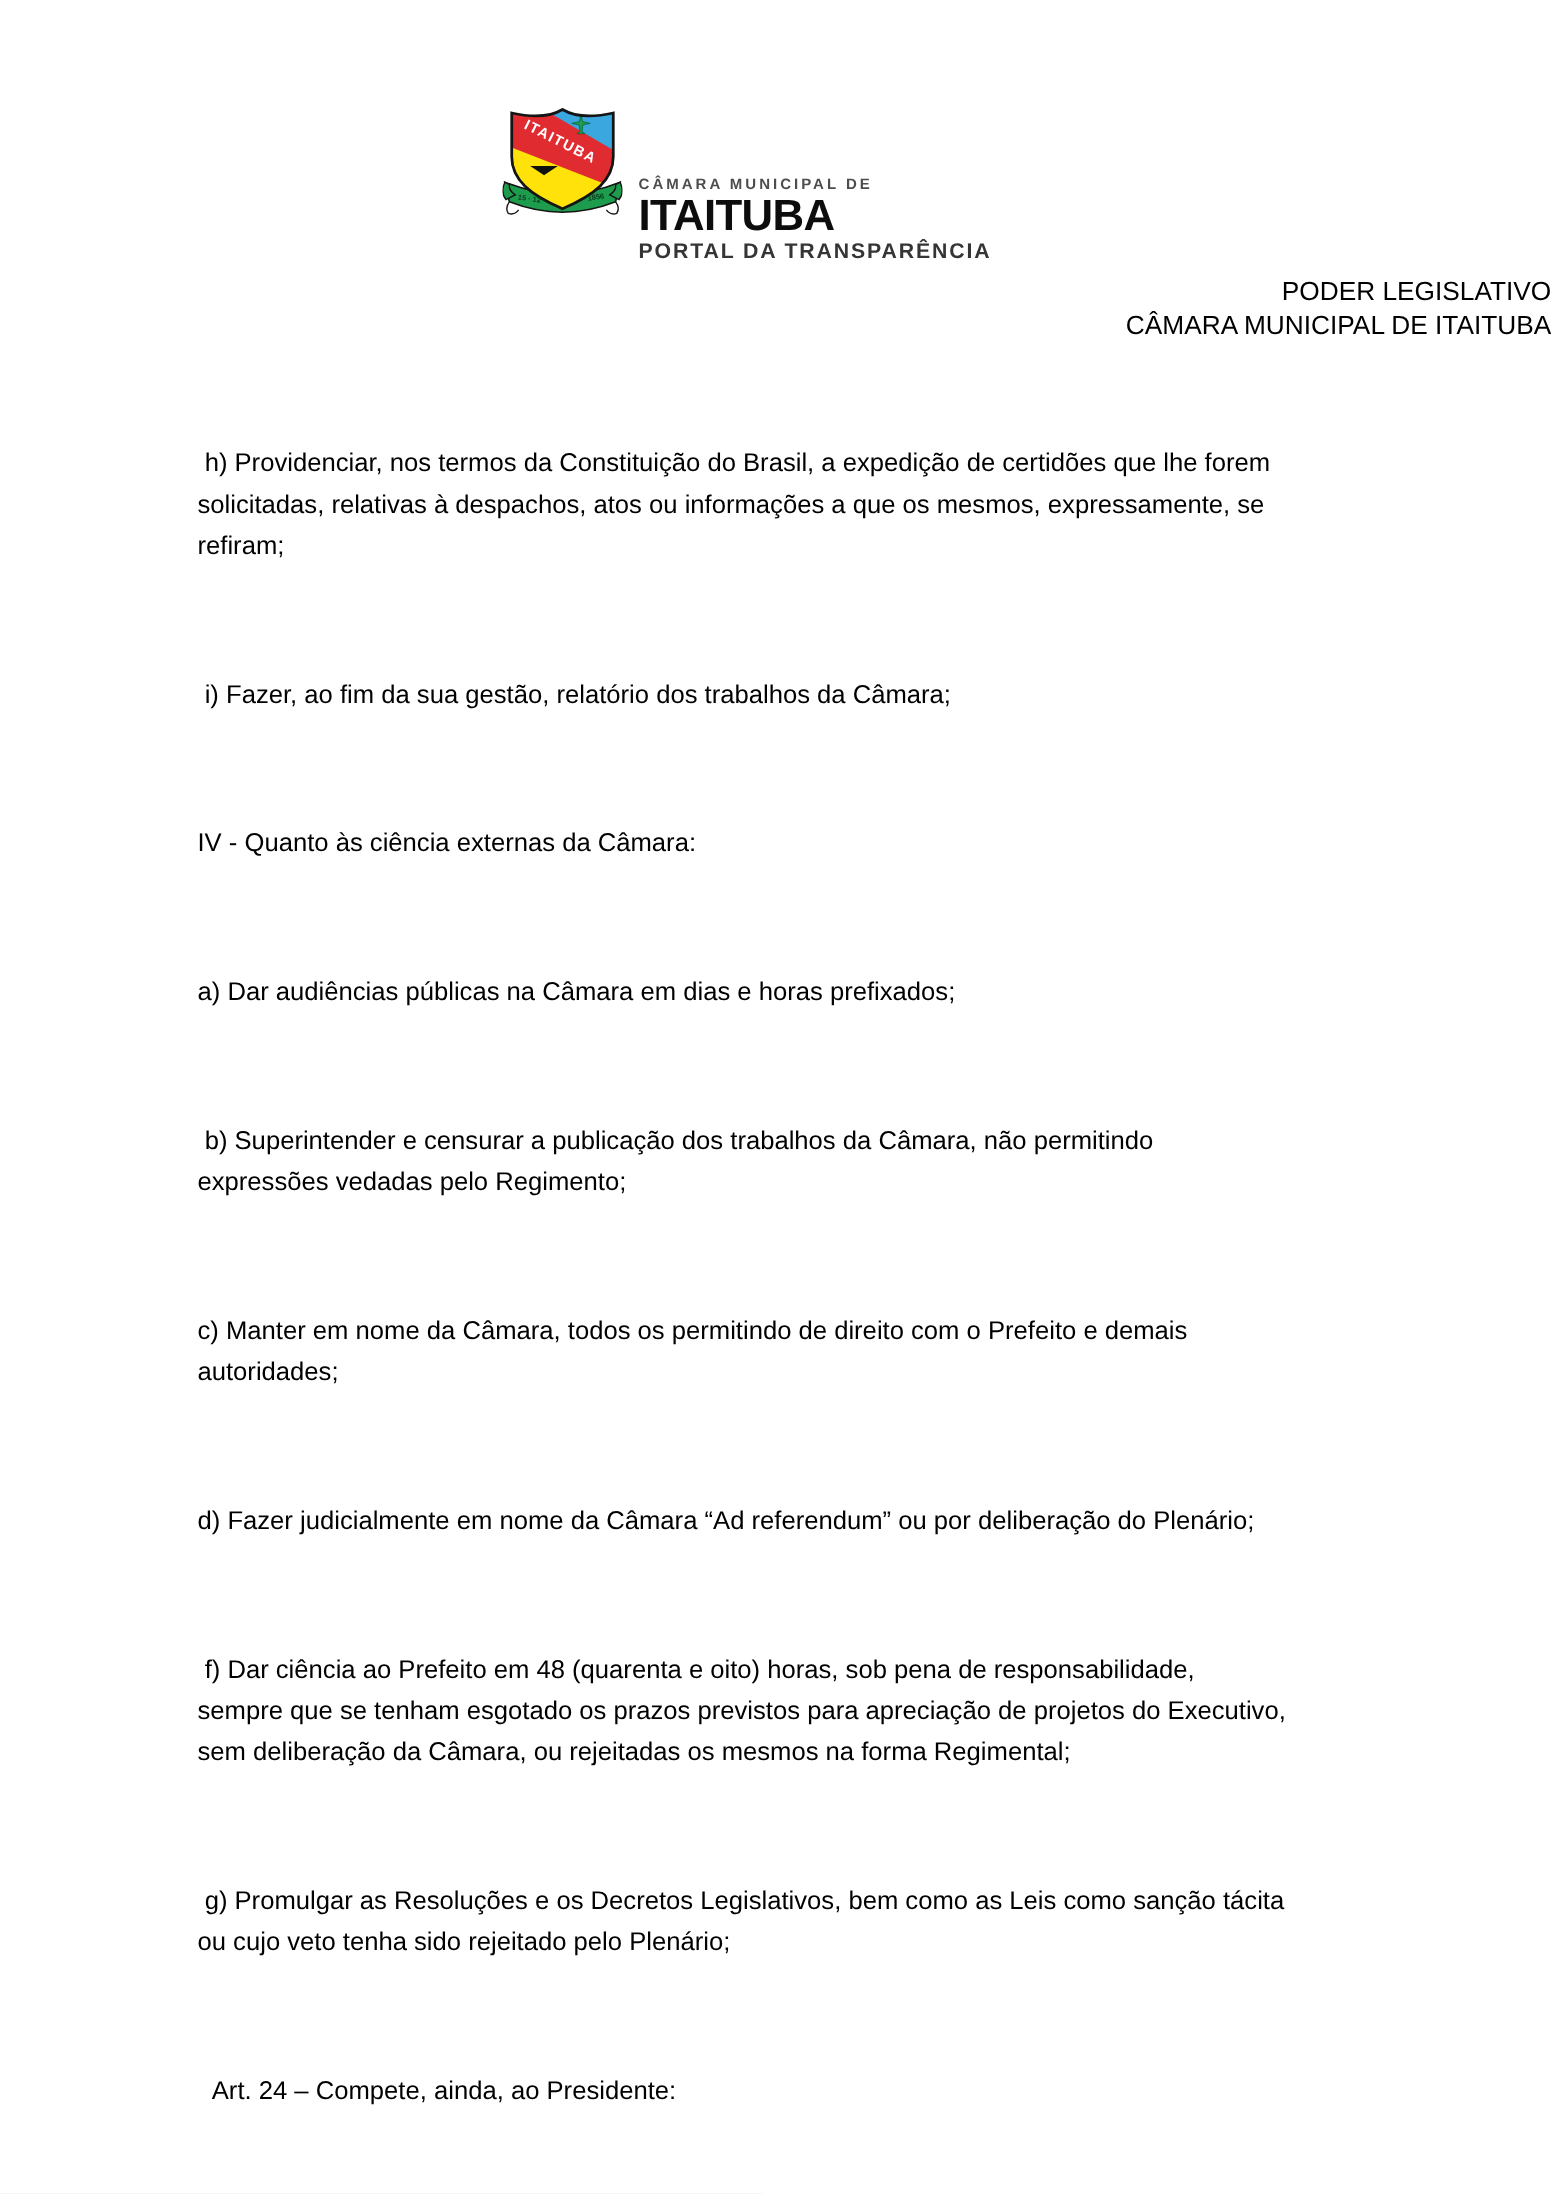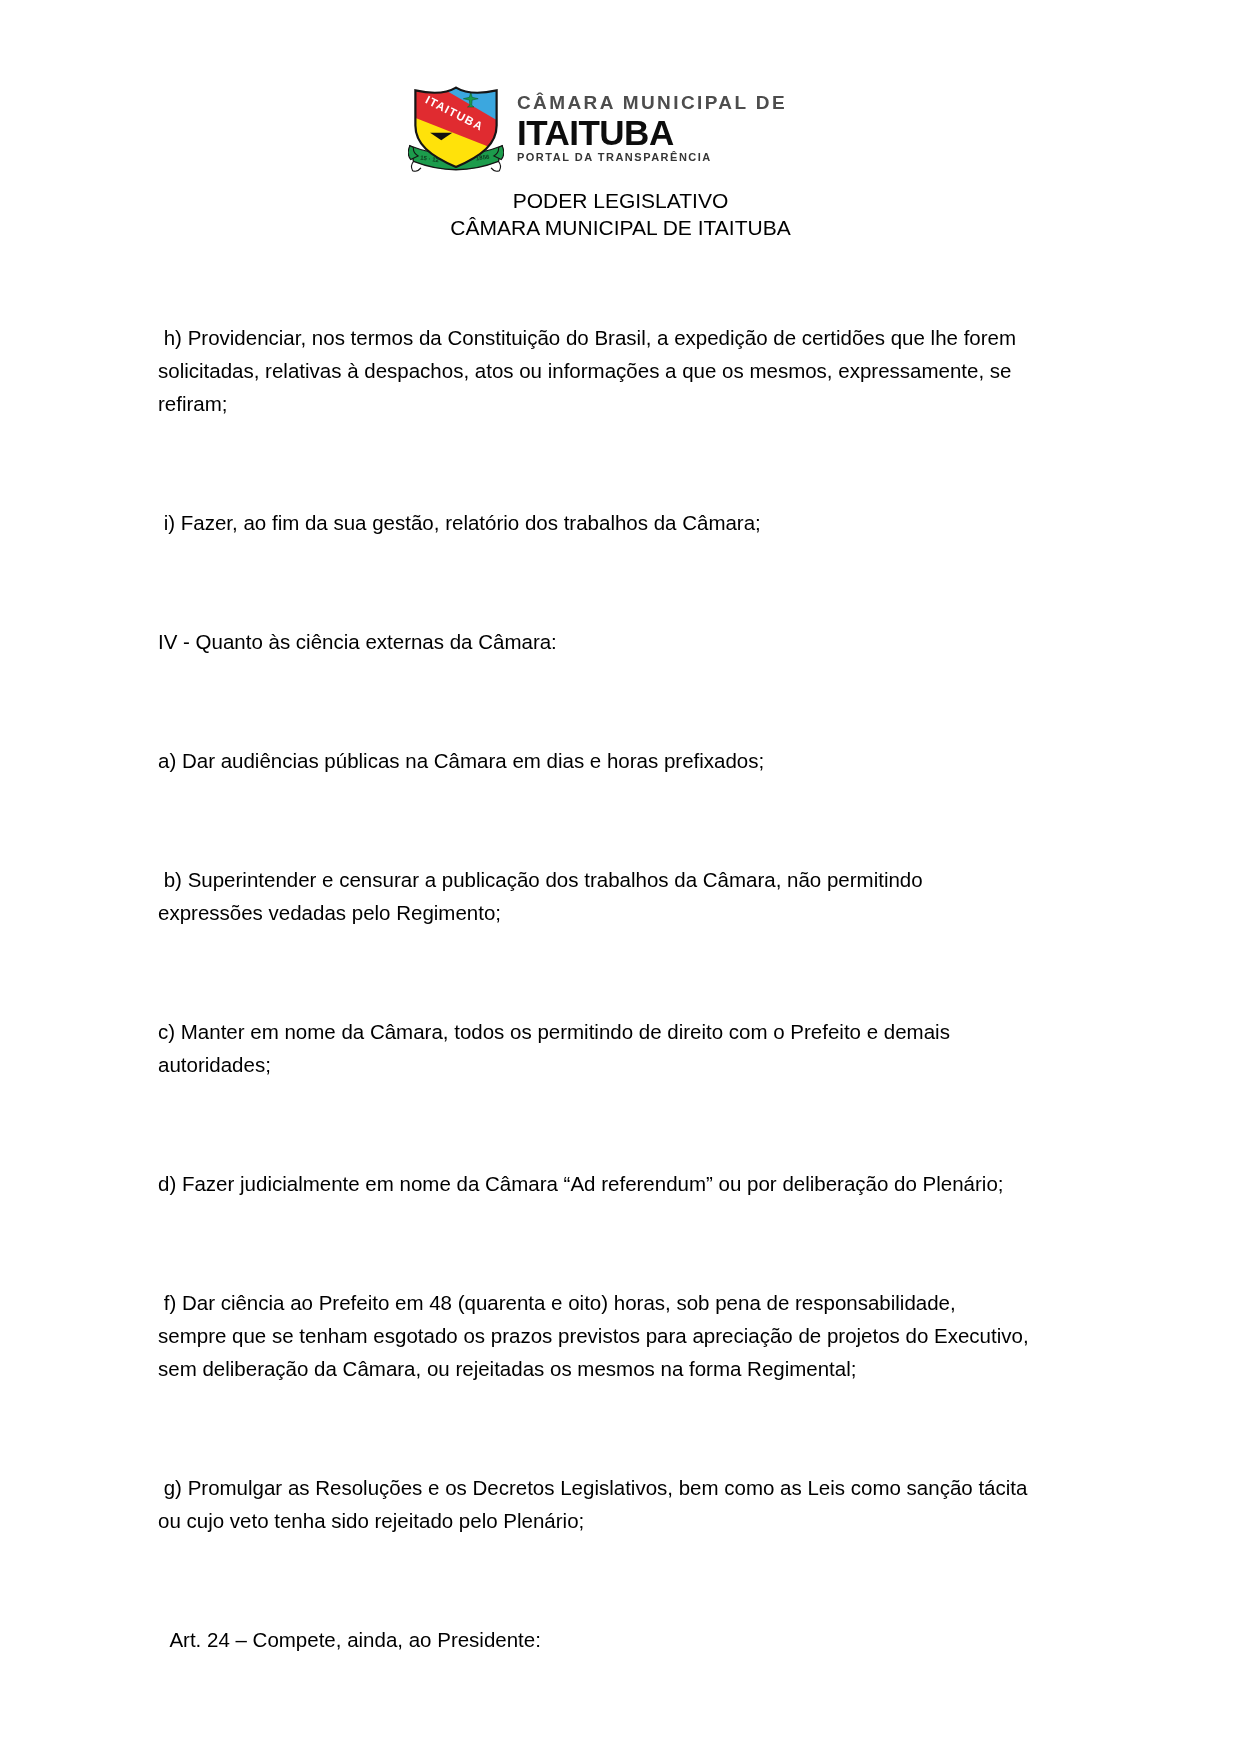--- a/index.html
+++ b/index.html
@@ -8,25 +8,25 @@
     background:#ffffff; overflow:hidden;
     font-family:"Liberation Sans", sans-serif; color:#000;
   }
   
   .logo-row {
     margin-top:84px; margin-right:46px;
     display:flex; justify-content:center; align-items:flex-start;
   }
   .crest { width:96px; height:94px; flex:0 0 auto; }
   .wordmark { margin-left:13px; padding-top:8px; }
-  .wm-top  { font-size:19px; letter-spacing:2.4px; color:#4d4d4d; white-space:nowrap; font-weight:bold; }
+  .wm-top  { font-size:12px; letter-spacing:2.4px; color:#4d4d4d; white-space:nowrap; font-weight:bold;margin-top:48px; }
   .wm-main { font-size:35px; font-weight:800; letter-spacing:-0.5px; color:#0d0d0d; line-height:1.06; white-space:nowrap; }
-  .wm-sub  { font-size:11px; letter-spacing:1.5px; color:#353535; white-space:nowrap; font-weight:bold; }
+  .wm-sub  { font-size:17px; letter-spacing:1.5px; color:#353535; white-space:nowrap; font-weight:bold; }
   
-  .doc-header { margin-top:9px; text-align:center; font-size:21px; line-height:27px; }
+  .doc-header { margin-top:9px; text-align:right; font-size:21px; line-height:27px; }
   
   .content {
     margin:11px 0 0 158px; width:1005px;
     font-size:20.5px; line-height:33px;
     white-space:pre-wrap;
   }
   .content p { margin:3px 0 17px 0; }
 </style>
 </head>
 <body>

